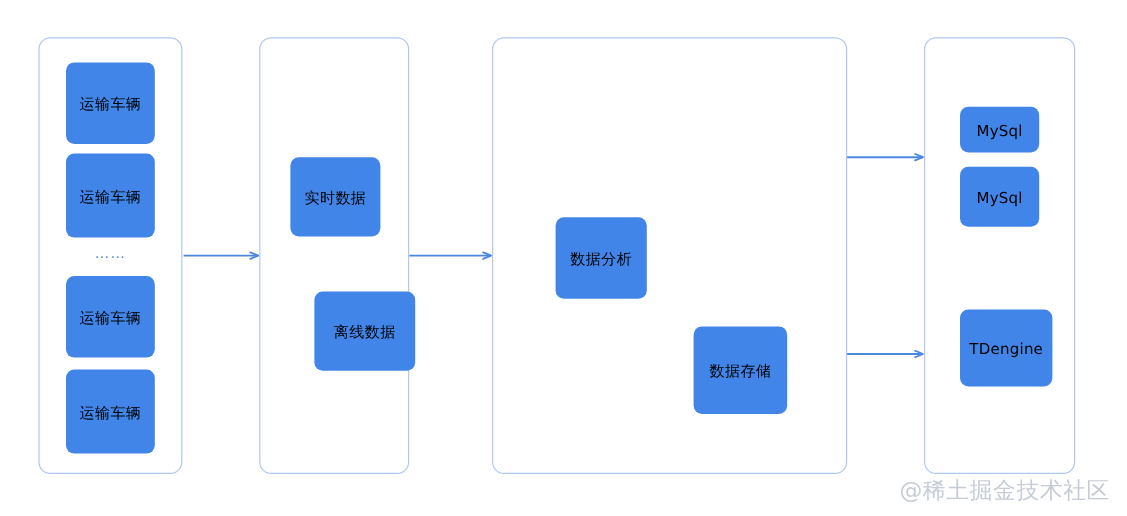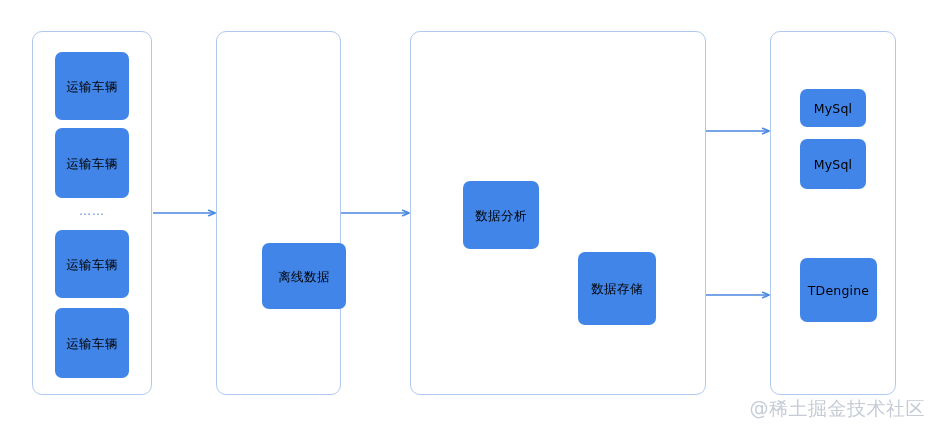--- a/index.html
+++ b/index.html
@@ -107,29 +107,30 @@
   <div class="node" style="left:55px; top:128px; width:74px; height:70px;">运输车辆</div>
 
   <div class="ellipsis" style="left:55px; top:203px; width:74px; height:16px;">……</div>
 
   <div class="node" style="left:55px; top:230px; width:74px; height:68px;">运输车辆</div>
 
   <div class="node" style="left:55px; top:308px; width:74px; height:70px;">运输车辆</div>
 
   <div class="panel" style="left:216px; top:31px; width:125px; height:364px;"></div>
 
+  <div class="node" style="left:242px; top:131px; width:75px; height:66px;">实时数据</div>
 
   <div class="node" style="left:242px; top:243px; width:84px; height:66px;margin-left:20px;">离线数据</div>
 
   <div class="panel" style="left:410px; top:31px; width:296px; height:364px;"></div>
 
   <div class="node" style="left:463px; top:181px; width:76px; height:68px;">数据分析</div>
 
 
-  <div class="node" style="left:578px; top:252px; width:78px; height:73px;">数据存储</div>
+  <div class="node" style="left:578px; top:272px; width:78px; height:73px;">数据存储</div>
 
   <div class="panel" style="left:770px; top:31px; width:126px; height:364px;"></div>
 
   <div class="node latin" style="left:800px; top:89px; width:66px; height:38px;">MySql</div>
 
   <div class="node latin" style="left:800px; top:139px; width:66px; height:50px;">MySql</div>
 
   <div class="node latin" style="left:800px; top:258px; width:77px; height:64px;">TDengine</div>
 
   <div class="watermark">@稀土掘金技术社区</div>

